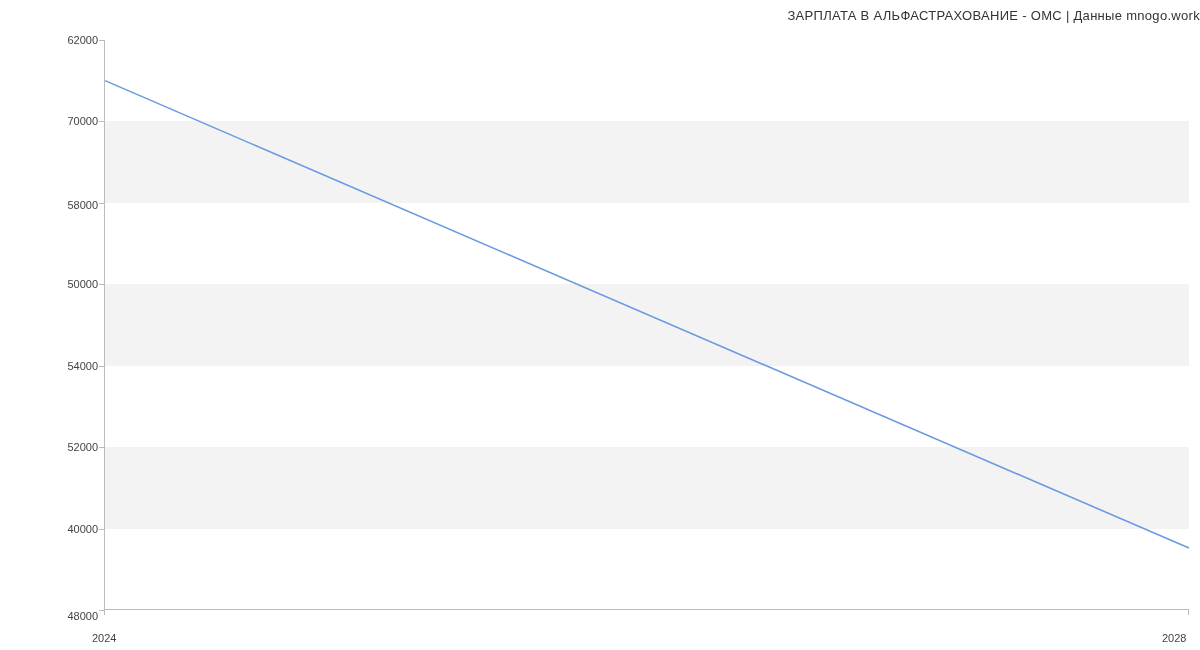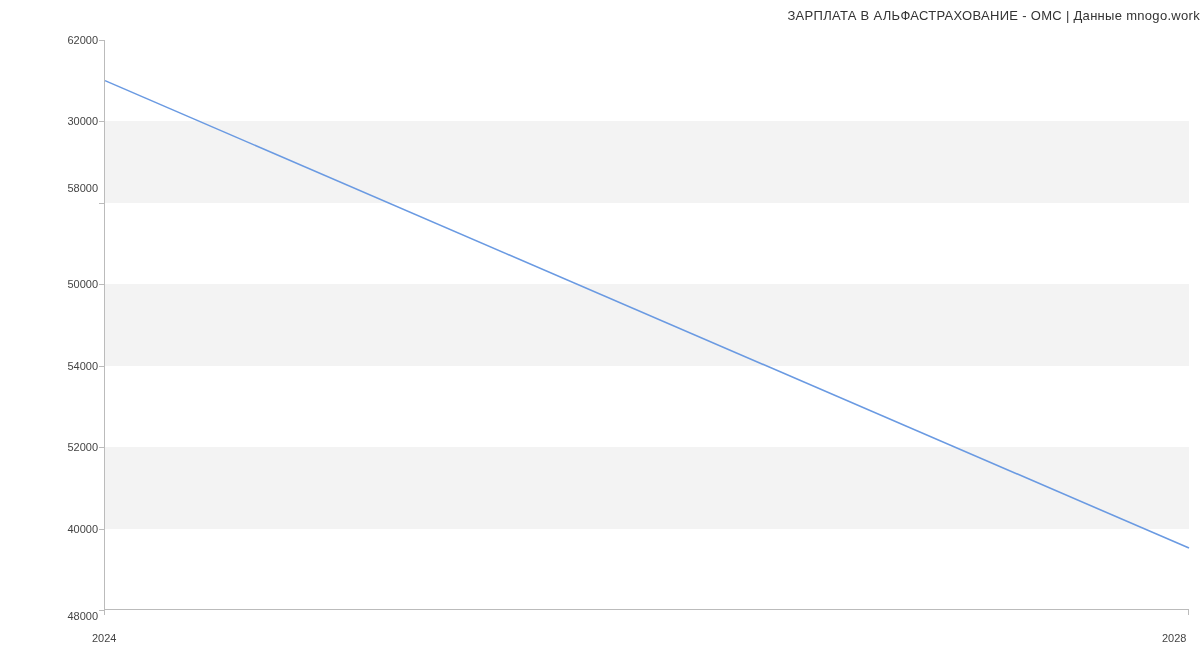--- a/index.html
+++ b/index.html
@@ -84,22 +84,22 @@
 </head>
 <body>
 
 <div class="title">ЗАРПЛАТА В  АЛЬФАСТРАХОВАНИЕ - ОМС | Данные mnogo.work</div>
 
 <div class="y-tick-label" style="top:616px">48000</div>
 <div class="y-tick-label" style="top:528.6px">40000</div>
 <div class="y-tick-label" style="top:447.1px">52000</div>
 <div class="y-tick-label" style="top:365.7px">54000</div>
 <div class="y-tick-label" style="top:284.3px">50000</div>
-<div class="y-tick-label" style="top:188px">58000</div>
-<div class="y-tick-label" style="top:121.4px">30000</div>
+<div class="y-tick-label" style="top:205px">58000</div>
+<div class="y-tick-label" style="top:121.4px">70000</div>
 <div class="y-tick-label" style="top:40px">62000</div>
 
 <div class="y-tick-mark" style="top:610px"></div>
 <div class="y-tick-mark" style="top:528.6px"></div>
 <div class="y-tick-mark" style="top:447.1px"></div>
 <div class="y-tick-mark" style="top:365.7px"></div>
 <div class="y-tick-mark" style="top:284.3px"></div>
 <div class="y-tick-mark" style="top:202.9px"></div>
 <div class="y-tick-mark" style="top:121.4px"></div>
 <div class="y-tick-mark" style="top:40px"></div>

